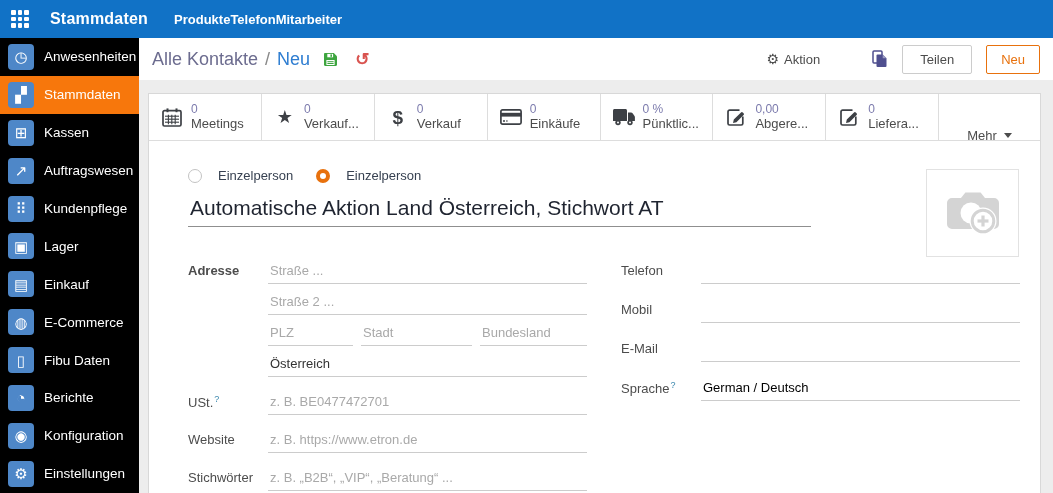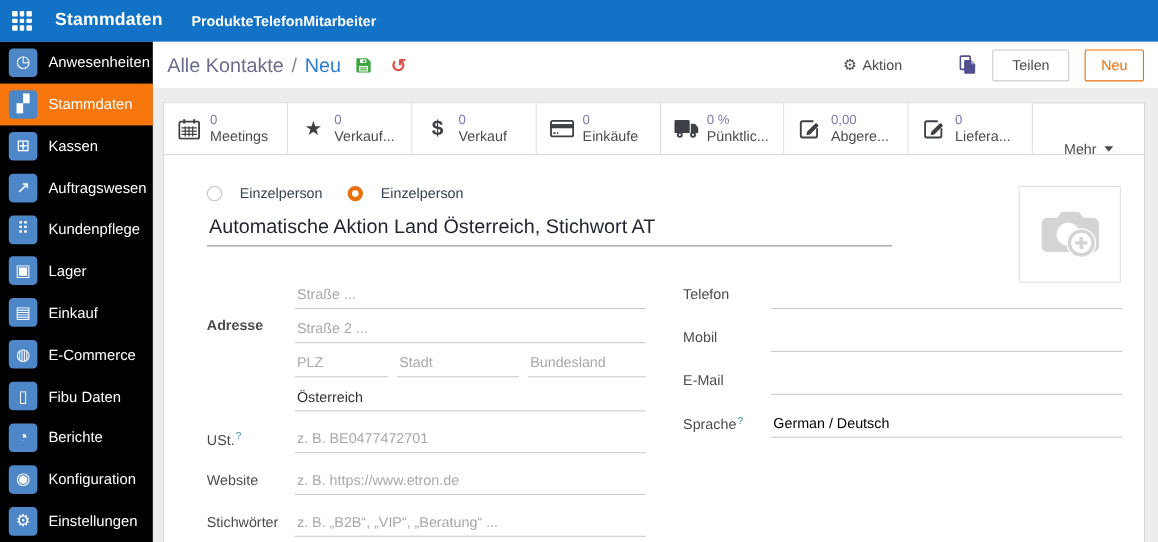--- a/index.html
+++ b/index.html
@@ -61,35 +61,35 @@
   .caret-down { width:0; height:0; border-left:4px solid transparent;
     border-right:4px solid transparent; border-top:5px solid #4c4c4c; }
 
   
   .form-body { position:relative; padding:27px 20px 0 39px; }
   .radio-row { display:flex; align-items:center; gap:23px; font-size:13px; color:#374151; }
   .radio-opt { display:flex; align-items:center; gap:16px; cursor:pointer; }
   .radio-circle { width:14px; height:14px; border-radius:50%; border:1px solid #c3c3c3; background:#fff; }
   .radio-circle.selected { border:4px solid #e8710d; width:14px; height:14px; }
 
-  .name-input { display:block; margin-top:13px; width:623px; font-size:18px; color:#1f2430;
+  .name-input { display:block; margin-top:13px; width:623px; font-size:21px; color:#1f2430;
     border:none; border-bottom:1px solid #8f8f8f; padding:0 0 6px 2px; outline:none;
     font-family:"Liberation Sans", sans-serif; background:transparent; }
 
   .avatar-box { position:absolute; top:28px; right:21px; width:93px; height:88px;
     border:1px solid #e2e2e2; display:flex; align-items:center; justify-content:center; cursor:pointer; }
 
   .columns { display:flex; margin-top:33px; }
   .col-left { width:399px; flex-shrink:0; }
   .col-right { flex:1; margin-left:34px; }
 
   .frow { display:flex; margin-bottom:14px; }
   .frow-r { margin-bottom:15px; }
   .flabel { width:80px; flex-shrink:0; font-size:13px; color:#4c4c4c; padding-top:3px; }
-  .flabel.bold { font-weight:bold;margin-top:28px; }
+  .flabel.bold { font-weight:bold; }
   .ffield { flex:1; min-width:0; }
   sup.help { color:#3a87ad; font-size:9px; margin-left:1px; }
 
   input.line { width:100%; border:none; border-bottom:1px solid #ccc; outline:none;
     font-size:13px; color:#333; padding:3px 0 5px 2px; background:transparent;
     font-family:"Liberation Sans", sans-serif; }
   input.line.muted { color:#000000; }
   input.line::placeholder { color:#a9a9a9; opacity:1; }
 
   .addr-rows { flex:1; display:flex; flex-direction:column; gap:7px; min-width:0; }

